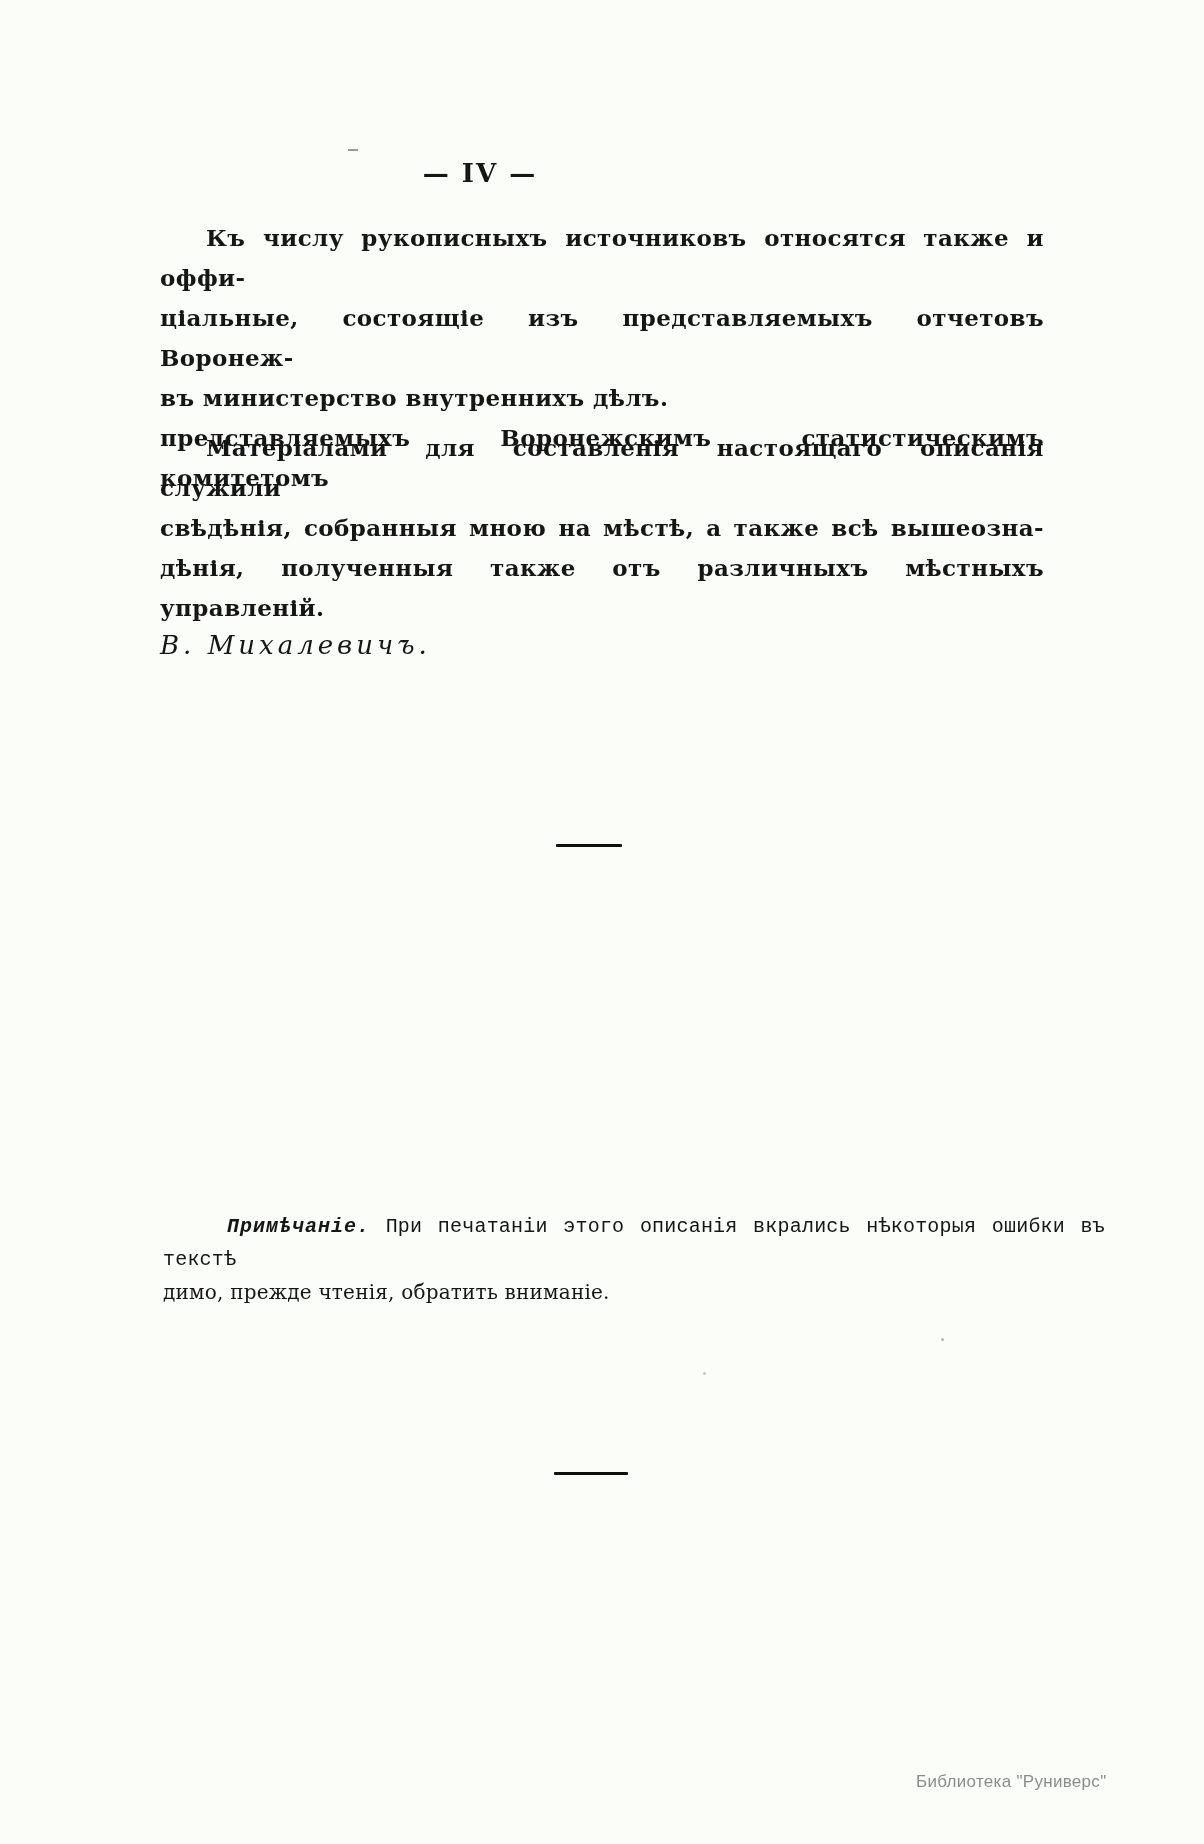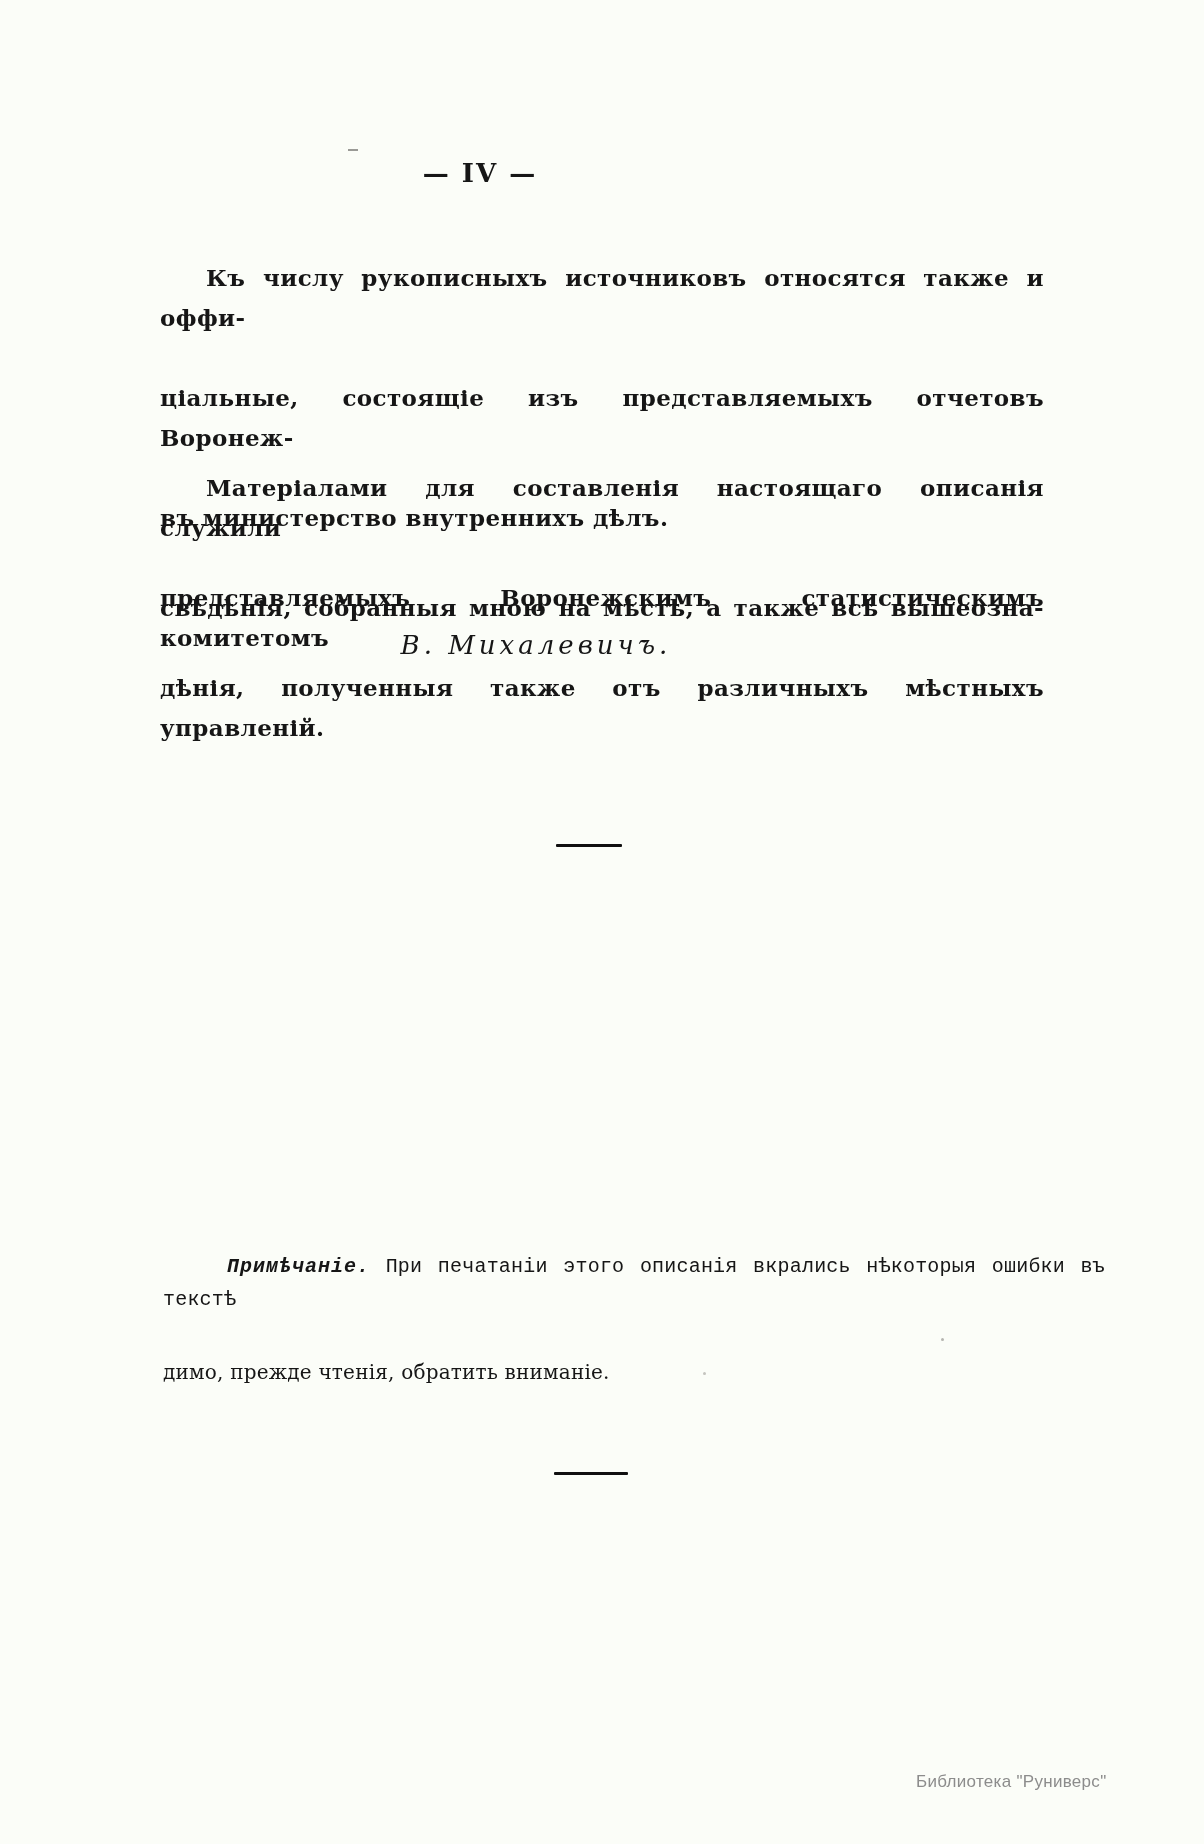--- a/index.html
+++ b/index.html
@@ -21,27 +21,26 @@
     position:absolute;left:160px;width:884px;
     font-size:23px;font-weight:bold;
     line-height:40px;letter-spacing:0.4px;
   }
   .para1{top:218px;}
   .para2{top:428px;}
   .line{
     text-align:justify;
     text-align-last:justify;
     white-space:normal;
-    margin-top:40px;
   }
   .line.lastline{text-align-last:left;}
   .line.indent{text-indent:46px;}
   .signature{
     position:absolute;left:160px;top:630px;width:884px;
-    text-align:center;padding-right:132px;box-sizing:border-box;
+    text-align:left;padding-right:132px;box-sizing:border-box;
     font-size:26px;font-style:italic;font-weight:500;
     letter-spacing:4px;
   }
   .divider{
     position:absolute;height:3px;background:#101010;border-radius:1px;
   }
   .divider1{left:556px;top:844px;width:66px;}
   .divider2{left:554px;top:1472px;width:74px;}
   .note{
     position:absolute;left:163px;top:1210px;width:942px;

